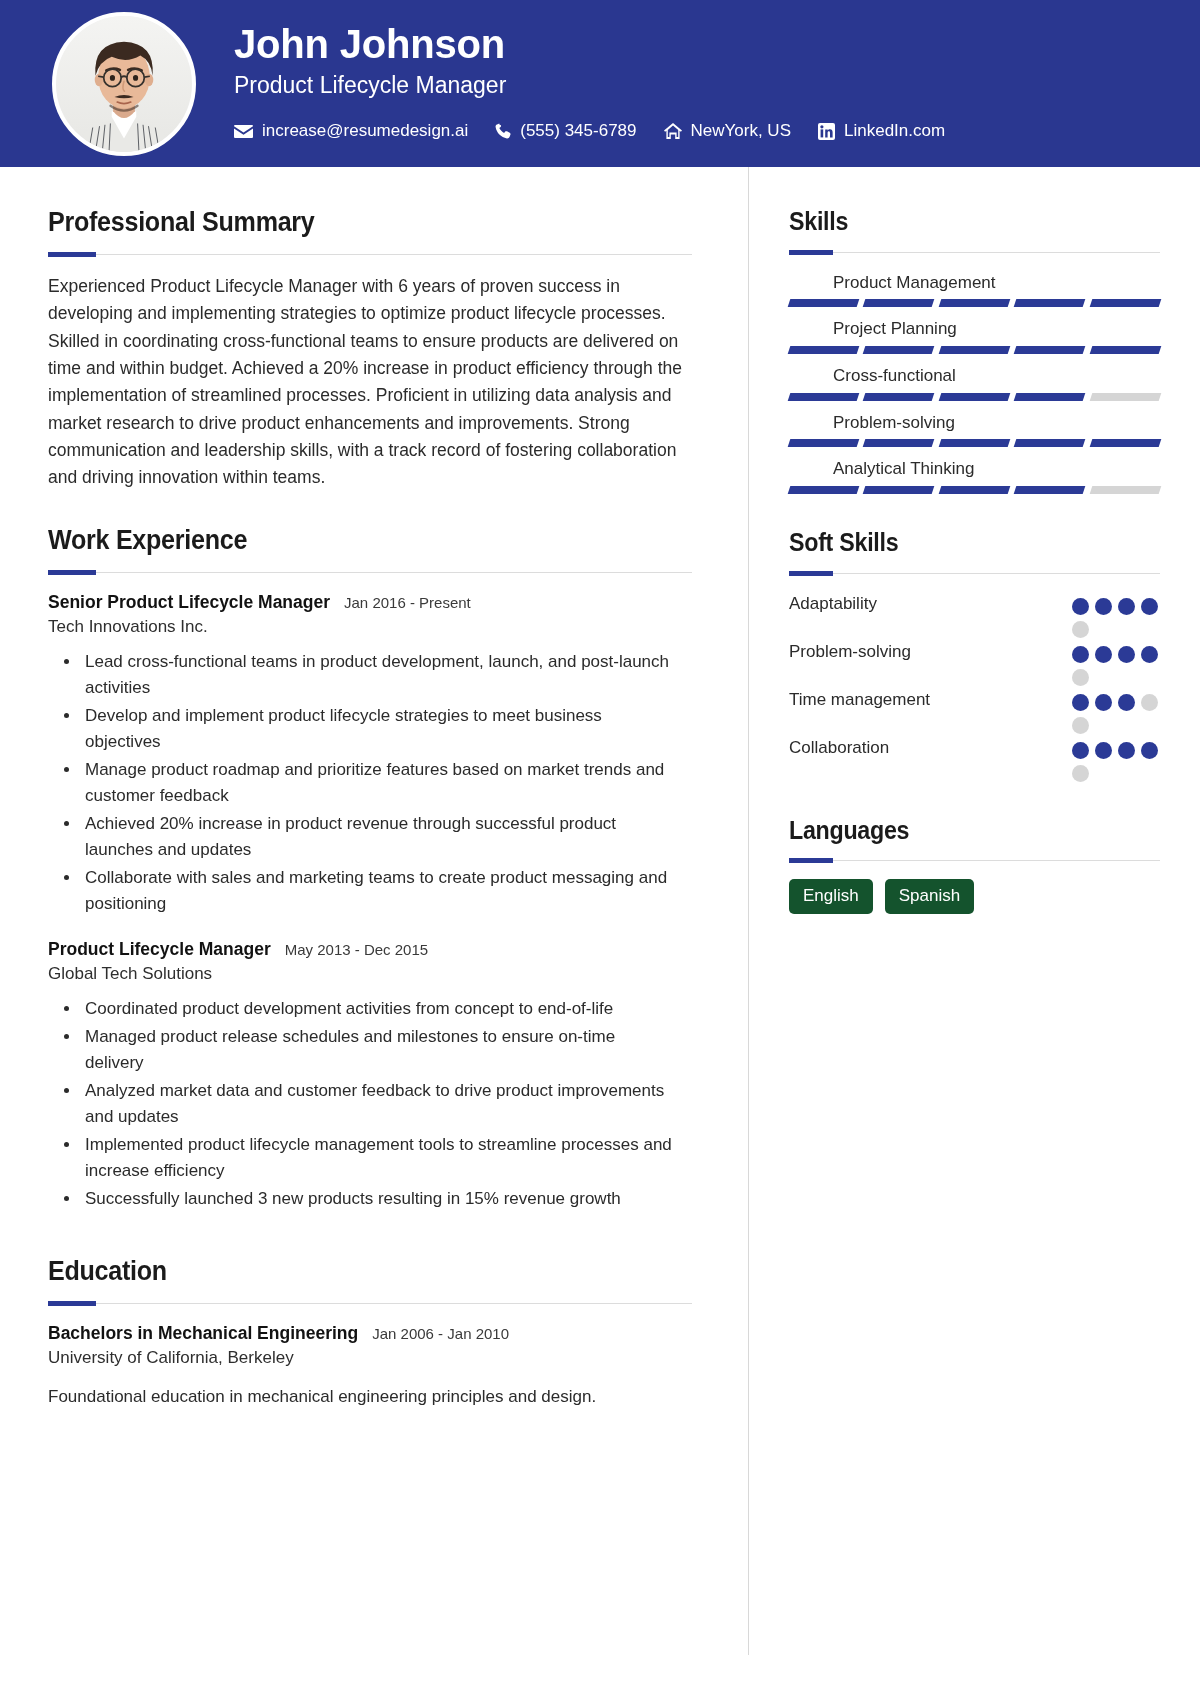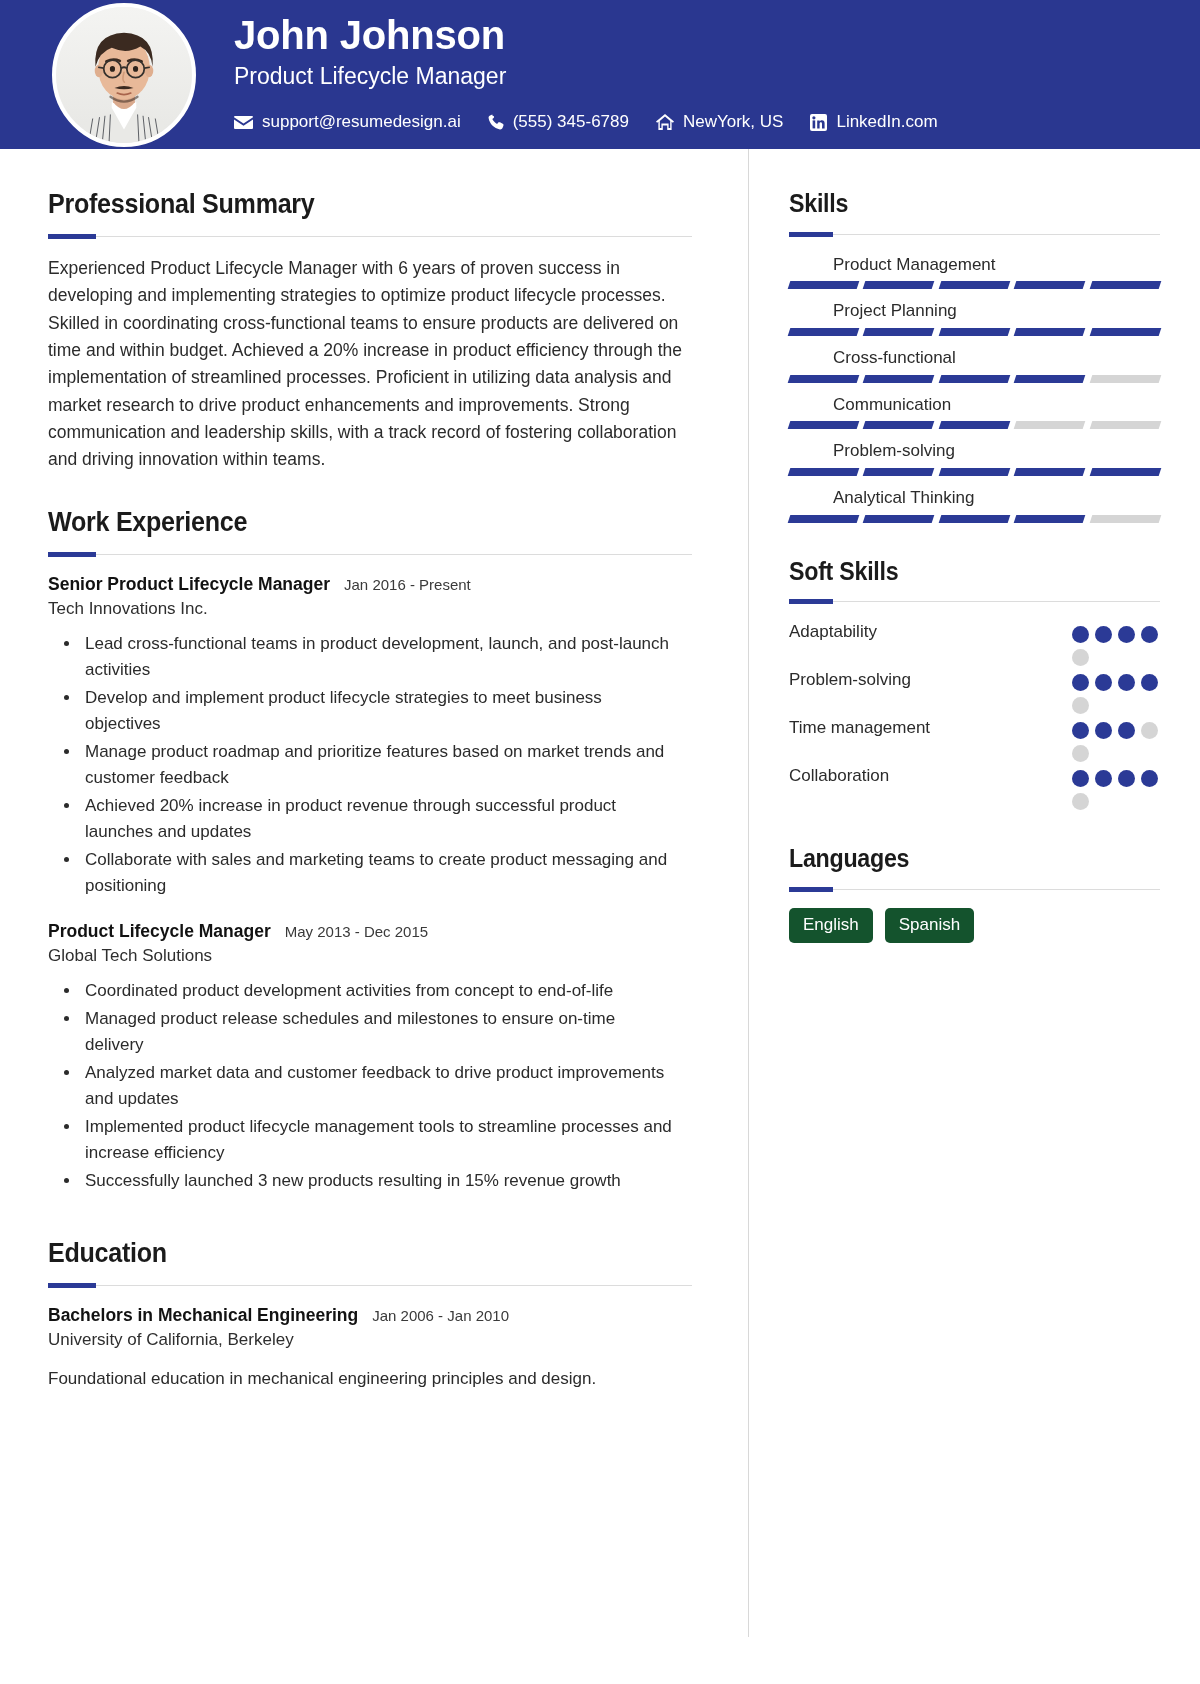--- a/index.html
+++ b/index.html
@@ -7,21 +7,21 @@
     width: 1200px;
     background: #ffffff;
     font-family: "Liberation Sans", sans-serif;
     -webkit-font-smoothing: antialiased;
   }
   body { width: 1200px; min-height: 1684px; position: relative; }
 
   
   .header {
     background: #2A3790;
-    height: 149px;
+    height: 167px;
     display: flex;
     align-items: center;
     padding: 0 0 0 52px;
     position: relative;
   }
   .avatar-wrap {
     width: 144px;
     height: 144px;
     border-radius: 50%;
     background: #f2f2f2;
@@ -302,21 +302,21 @@
     <div class="title">Product Lifecycle Manager</div>
 
     <div class="contacts">
 
       <div class="contact">
         <span>
           <svg width="19" height="15" viewBox="0 0 19 15">
               <path fill="#fff" d="M1 1h17a1 1 0 0 1 1 1v.3L9.5 8.6 0 2.3V2a1 1 0 0 1 1-1Zm-1 3.5 9.5 6.3L19 4.5V13a1 1 0 0 1-1 1H1a1 1 0 0 1-1-1V4.5Z"></path>
             </svg>
         </span>
-        <span>support@resumedesign.ai</span>
+        <span>increase@resumedesign.ai</span>
       </div>
 
       <div class="contact">
         <span>
           <svg width="16" height="17" viewBox="0 0 16 17">
               <path fill="#fff" d="M4.3.6 2 1.5C1 1.9.4 3 .6 4.1 1.6 10 6 14.4 11.9 15.4c1.1.2 2.2-.4 2.6-1.4l.9-2.3c.3-.7 0-1.5-.7-1.9L12 8.3c-.6-.3-1.3-.2-1.8.3l-1.1 1.3C7 8.8 5.4 7.2 4.3 5L5.6 4c.5-.5.6-1.2.3-1.8L4.4 1.4C4.4 1.1 4.3.8 4.3.6Z"></path>
             </svg>
         </span>
         <span>(555) 345-6789</span>
       </div>
@@ -440,30 +440,20 @@
             <div class="skill-name">Cross-functional</div>
             <div class="skill-bar">
               <span class="seg on"></span>
               <span class="seg on"></span>
               <span class="seg on"></span>
               <span class="seg on"></span>
               <span class="seg"></span>
             </div>
           </div>
           <div class="skill-row">
-            <div class="skill-name">Communication</div>
-            <div class="skill-bar">
-              <span class="seg on"></span>
-              <span class="seg on"></span>
-              <span class="seg on"></span>
-              <span class="seg"></span>
-              <span class="seg"></span>
-            </div>
-          </div>
-          <div class="skill-row">
             <div class="skill-name">Problem-solving</div>
             <div class="skill-bar">
               <span class="seg on"></span>
               <span class="seg on"></span>
               <span class="seg on"></span>
               <span class="seg on"></span>
               <span class="seg on"></span>
             </div>
           </div>
           <div class="skill-row">

